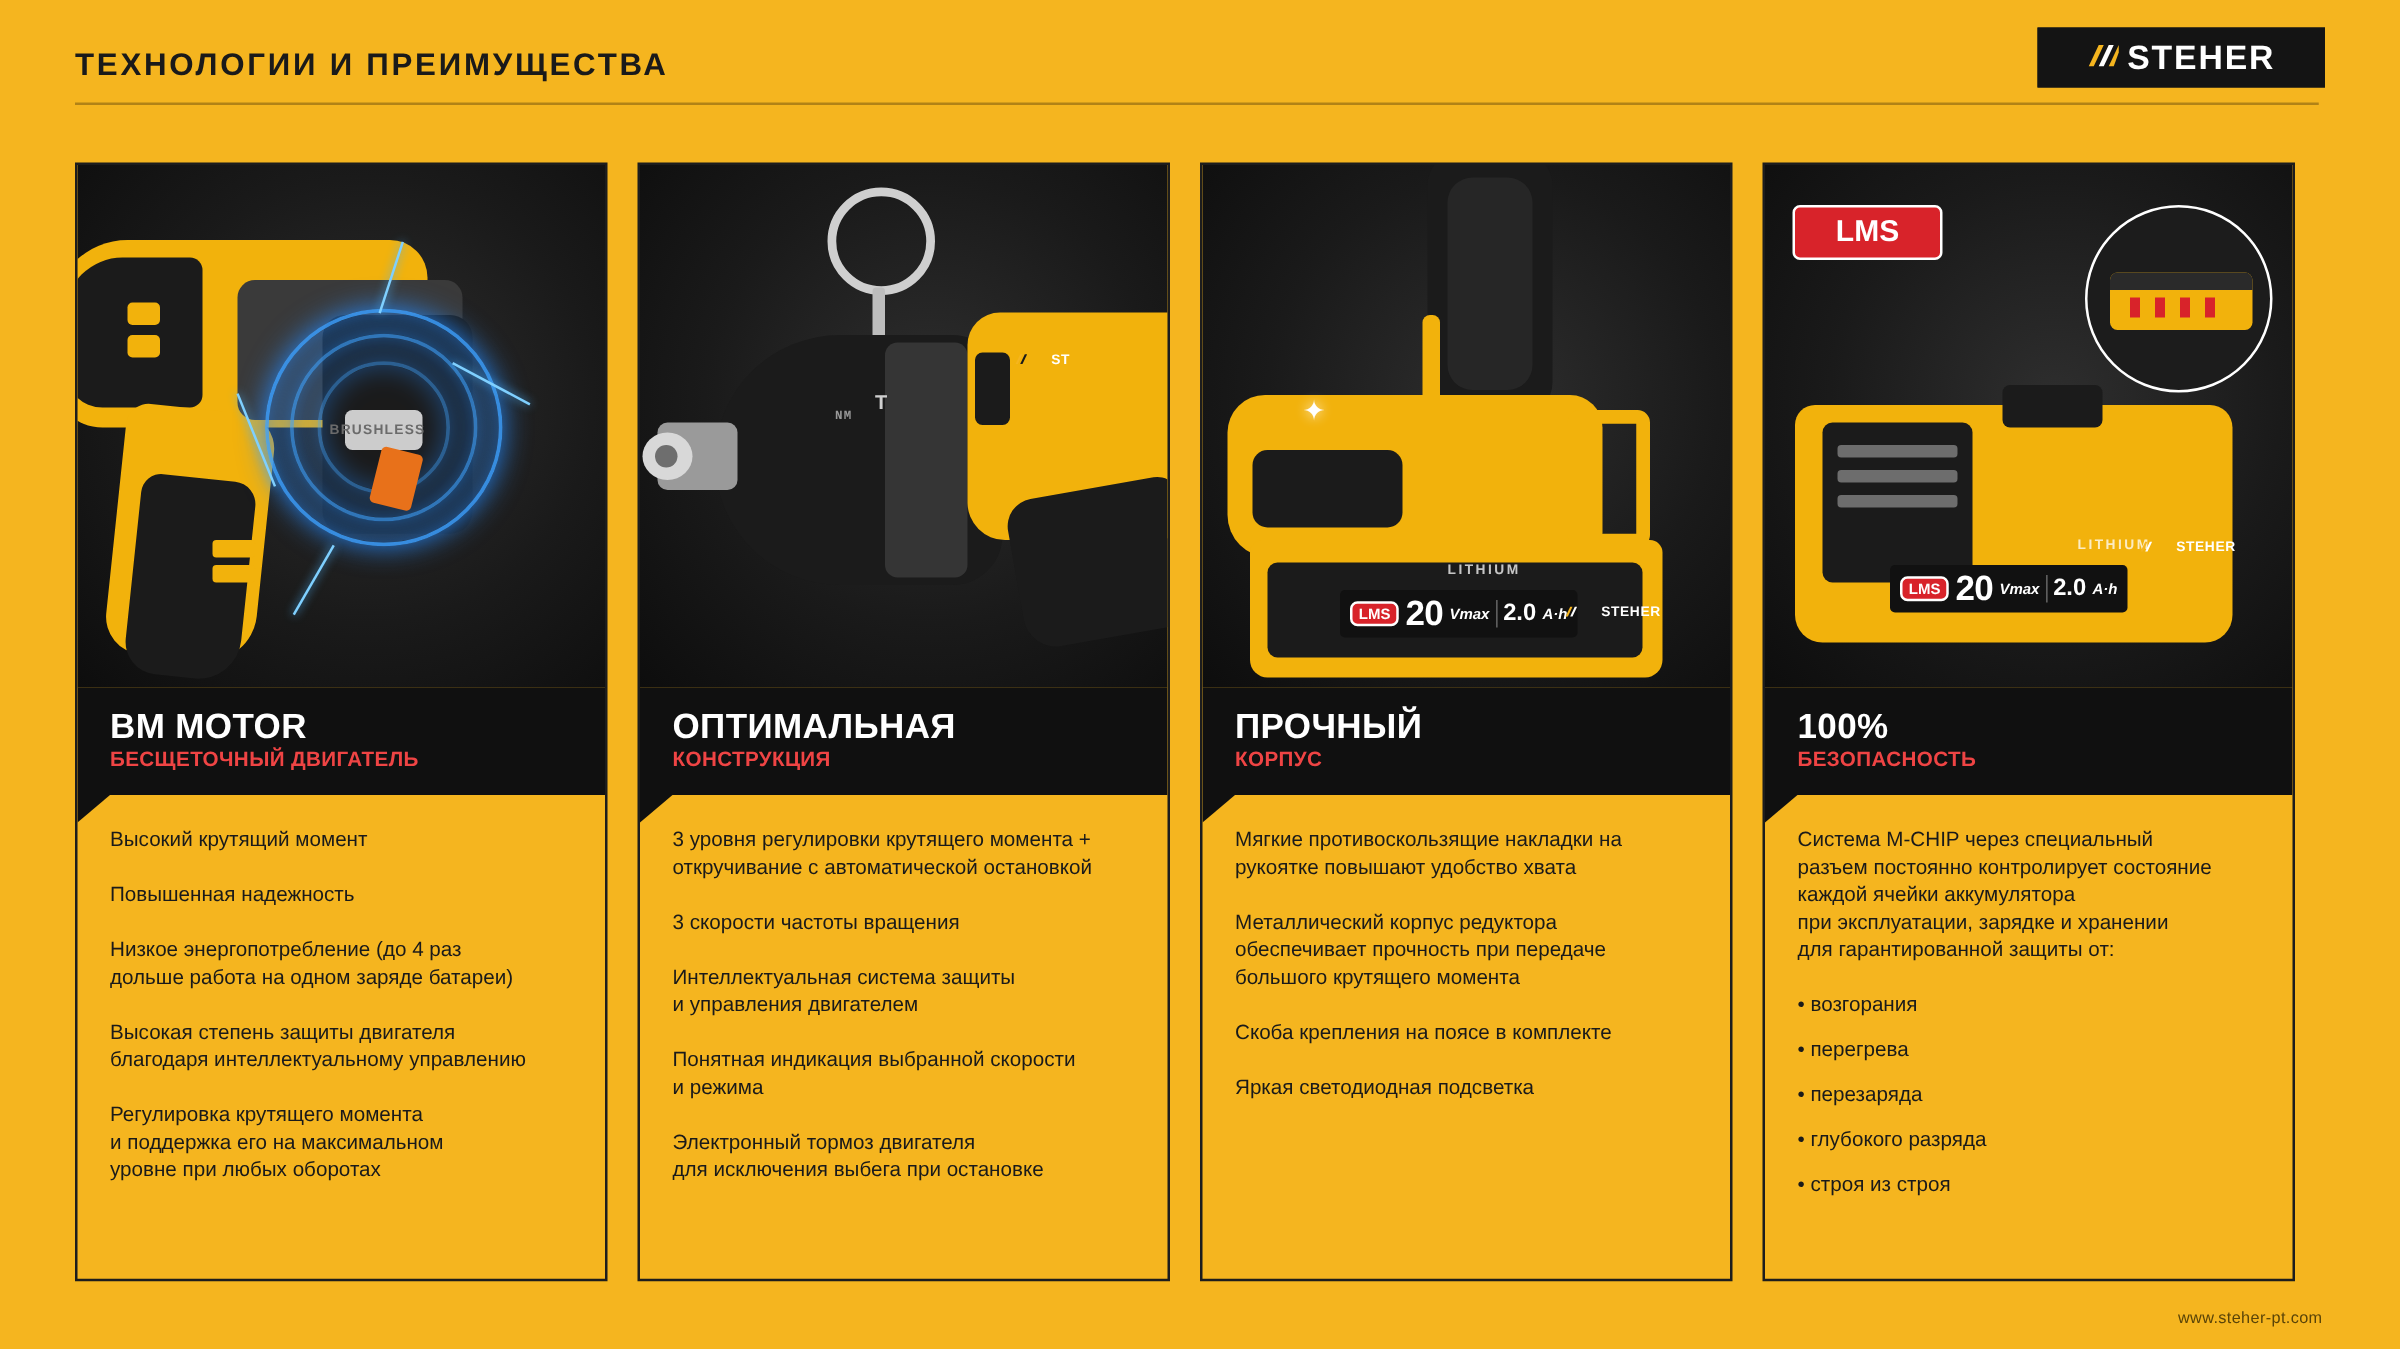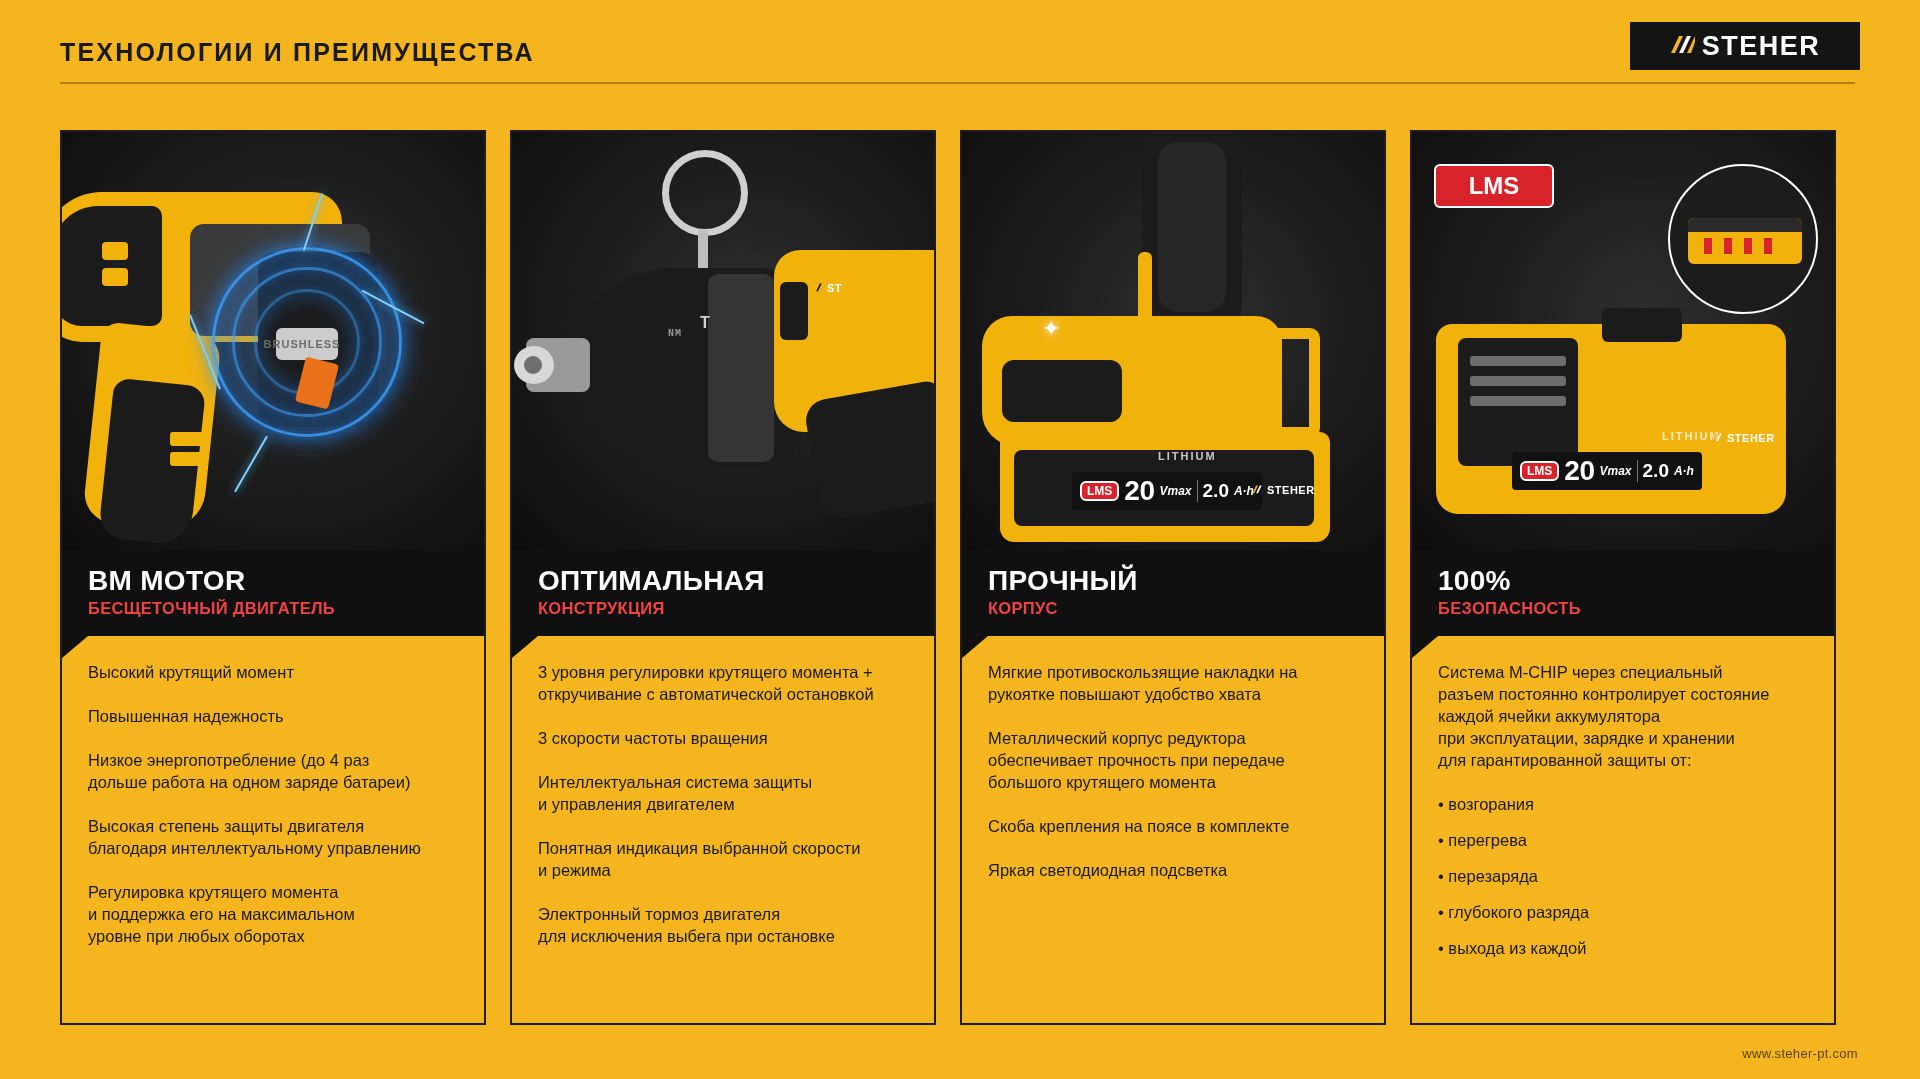--- a/index.html
+++ b/index.html
@@ -203,21 +203,21 @@
   }
 
   .steher-mini {
     position: absolute;
     color: #fff;
     font-size: 11px;
     font-weight: 700;
     letter-spacing: 0.5px;
     display: flex;
     align-items: center;
-    gap: 3px;
+    gap: 17px;
   }
 
   .callout-circle {
     position: absolute;
     border-radius: 50%;
     border: 2px solid #ffffff;
     overflow: hidden;
     background: #1c1c1c;
   }
 
@@ -443,19 +443,19 @@
     <div class="card-body">
       <div class="feature">Система M-CHIP через специальный
 разъем постоянно контролирует состояние
 каждой ячейки аккумулятора
 при эксплуатации, зарядке и хранении
 для гарантированной защиты от:</div>
       <div class="feature" style="margin-bottom:14px">• возгорания</div>
       <div class="feature" style="margin-bottom:14px">• перегрева</div>
       <div class="feature" style="margin-bottom:14px">• перезаряда</div>
       <div class="feature" style="margin-bottom:14px">• глубокого разряда</div>
-      <div class="feature">• выхода из каждой</div>
+      <div class="feature">• строя из строя</div>
     </div>
   </div>
 
 </div>
 
 <div class="footer-url">www.steher-pt.com</div>
 
 </body></html>

